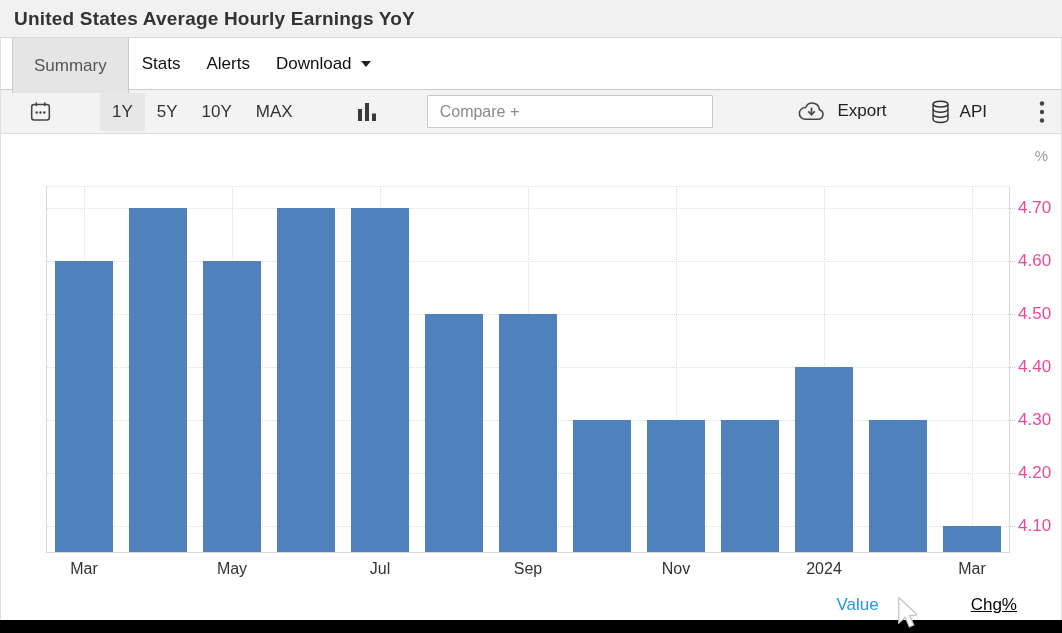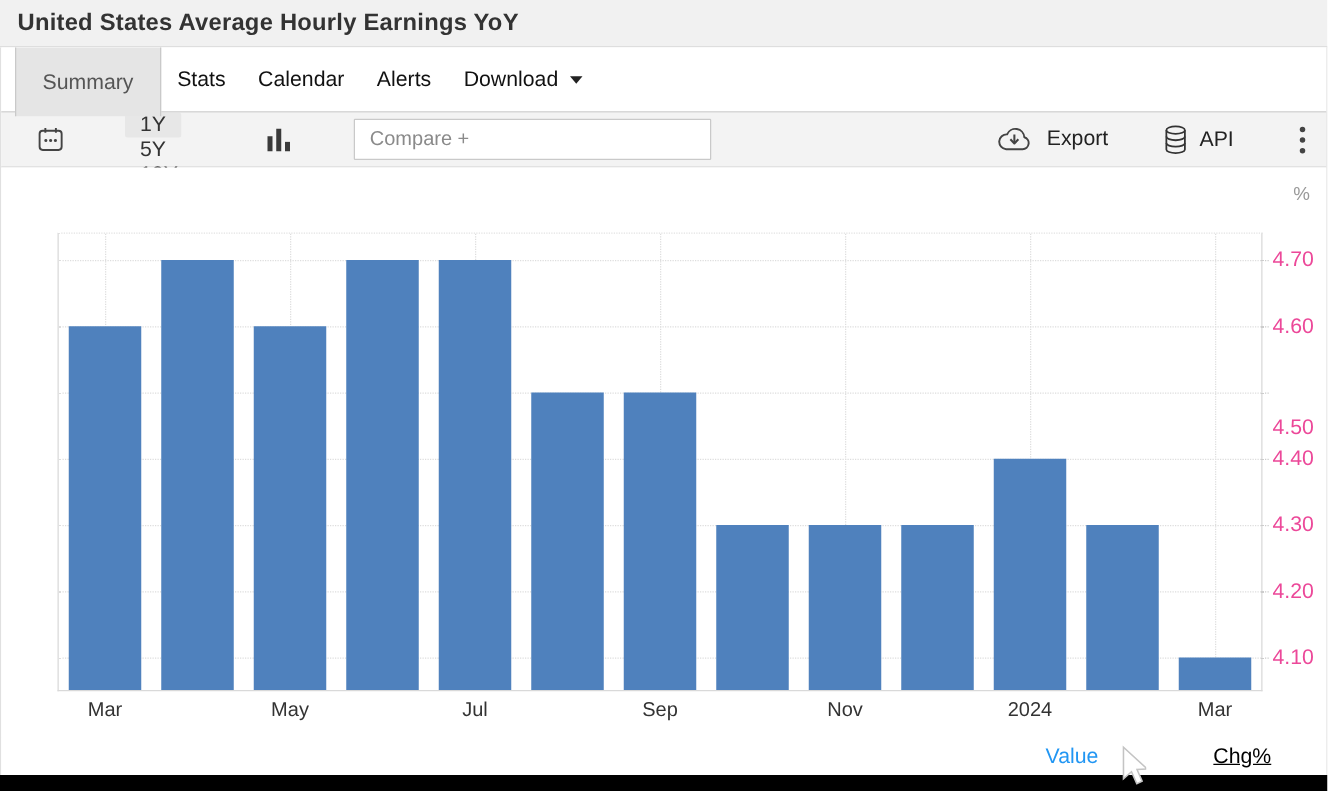--- a/index.html
+++ b/index.html
@@ -36,21 +36,21 @@
     border-left:5px solid transparent; border-right:5px solid transparent;
     border-top:6px solid #222;
   }
 
   
   .toolbar {
     height:44px; background:#f3f3f3; border-bottom:1px solid #ddd;
     display:flex; align-items:center; padding:0 16px 0 28px;
   }
   .icon-btn { background:none; border:none; padding:0; cursor:pointer; display:flex; align-items:center; }
-  .ranges { display:flex; align-items:flex-start; margin-left:48px; height:100%;flex-direction:column; }
+  .ranges { display:flex; align-items:center; margin-left:48px; height:100%; }
   .range-btn {
     border:none; background:transparent; font-family:inherit;
     font-size:17px; color:#333; padding:0 12px; height:38px; cursor:pointer; border-radius:2px;
   }
   .range-btn.selected { background:#e7e7e7; }
   .charttype { margin-left:52px; }
   .compare-input {
     margin-left:50px; width:286px; height:33px; border:1px solid #c9c9c9; border-radius:1px;
     font-family:inherit; font-size:16px; color:#444; padding:0 12px; background:#fff; outline:none;
   }
@@ -103,23 +103,20 @@
 </div>
 
 <div class="widget">
 
   <div class="tabs">
     <div class="tab active">
       <span>Summary</span>
     </div>
     <div class="tab">
       <span>Stats</span>
-    </div>
-    <div class="tab">
-      <span>Calendar</span>
     </div>
     <div class="tab">
       <span>Alerts</span>
     </div>
     <div class="tab">
       <span>Download</span>
       <span class="caret-down"></span>
     </div>
   </div>
 
@@ -225,21 +222,21 @@
           </div>
         </div>
     <div class="hgrid" style="top: 5.7971%;"></div>
         <div class="ytick" style="top: 5.7971%;"></div>
         <div class="ylabel" style="top: 5.7971%;">4.70</div>
         <div class="hgrid" style="top: 20.2899%;"></div>
         <div class="ytick" style="top: 20.2899%;"></div>
         <div class="ylabel" style="top: 20.2899%;">4.60</div>
         <div class="hgrid" style="top: 34.7826%;"></div>
         <div class="ytick" style="top: 34.7826%;"></div>
-        <div class="ylabel" style="top: 34.7826%; margin-top: 28px;">4.50</div>
+        <div class="ylabel" style="top: 34.7826%;">4.50</div>
         <div class="hgrid" style="top: 49.2754%;"></div>
         <div class="ytick" style="top: 49.2754%;"></div>
         <div class="ylabel" style="top: 49.2754%;">4.40</div>
         <div class="hgrid" style="top: 63.7681%;"></div>
         <div class="ytick" style="top: 63.7681%;"></div>
         <div class="ylabel" style="top: 63.7681%;">4.30</div>
         <div class="hgrid" style="top: 78.2609%;"></div>
         <div class="ytick" style="top: 78.2609%;"></div>
         <div class="ylabel" style="top: 78.2609%;">4.20</div>
         <div class="hgrid" style="top: 92.7536%;"></div>

